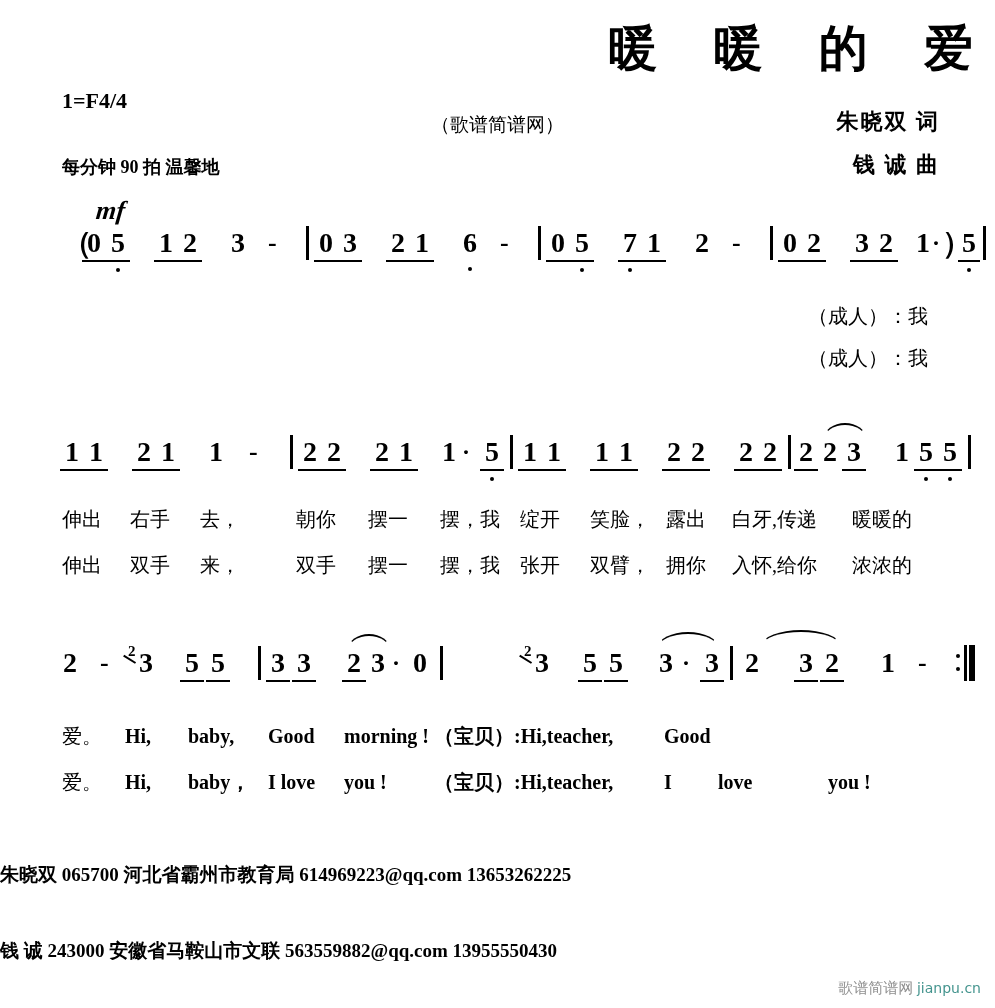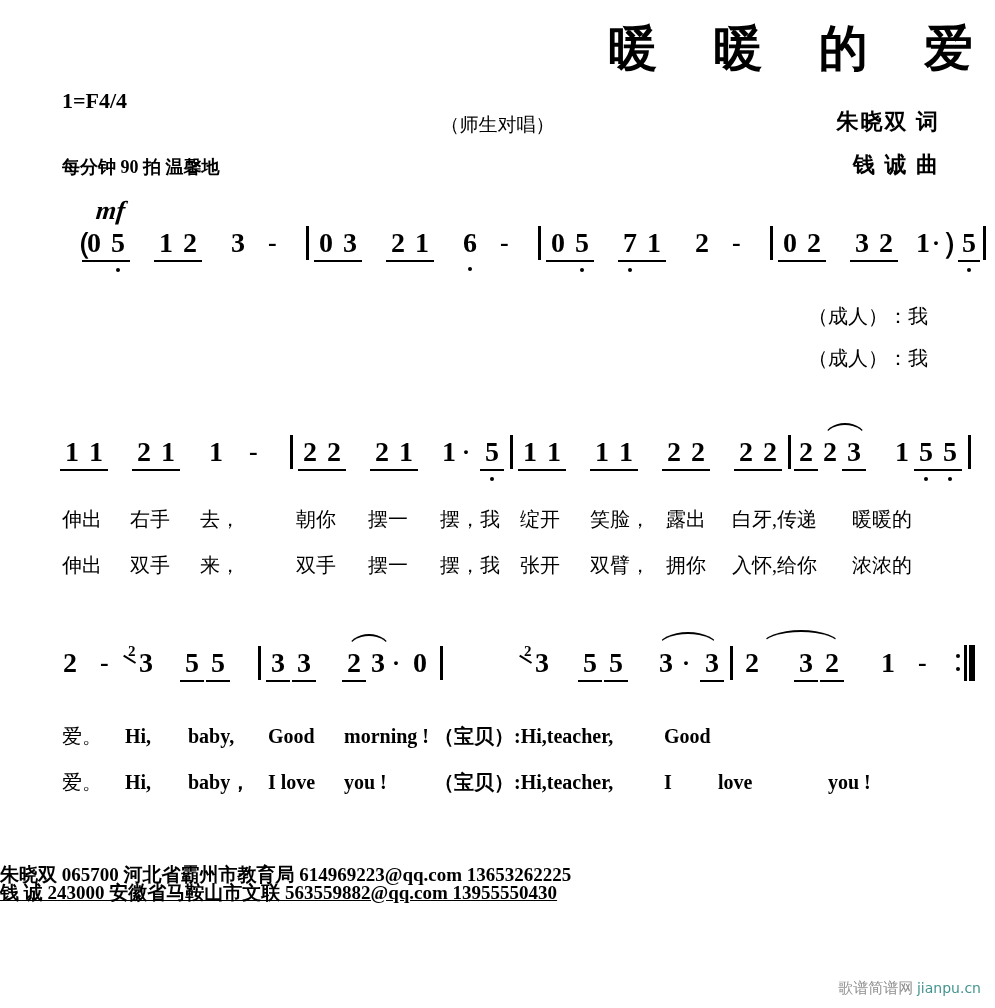--- a/index.html
+++ b/index.html
@@ -259,40 +259,40 @@
     position: absolute;
     left: 0;
     width: 995px;
     text-align: left;
     font-size: 19px;
     font-weight: bold;
     font-family: "Liberation Serif", "DejaVu Serif", serif;
     white-space: nowrap;
   }
   .footer-1 { top: 862px; }
-  .footer-2 { top: 880px; text-decoration: underline; }
+  .footer-2 { top: 938px; }
 
   .watermark {
     position: absolute;
     right: 14px;
     bottom: 10px;
     font-size: 15px;
     white-space: nowrap;
     opacity: 0.78;
   }
   .watermark .wm-cn { color: #6f6f6f; }
   .watermark .wm-en { color: #0f766e; font-family: "DejaVu Sans", sans-serif; font-size: 14px; }
 </style>
 </head>
 <body>
 
 <div class="sheet">
 
   <div class="song-title">暖 暖 的 爱</div>
-  <div class="subtitle">（师生对唱）</div>
+  <div class="subtitle">（歌谱简谱网）</div>
   <div class="key-sig">1=F4/4</div>
   <div class="tempo-mark">每分钟 90 拍  温馨地</div>
   <div class="credit-lyricist">朱晓双 词</div>
   <div class="credit-composer">钱  诚 曲</div>
   <div class="dynamic-mf">mf</div>
 
   <div class="staff-line" style="top:228px;">
     <div class="staff-inner">
       <span class="paren" style="left:62px; font-size:30px;">（</span>
 

